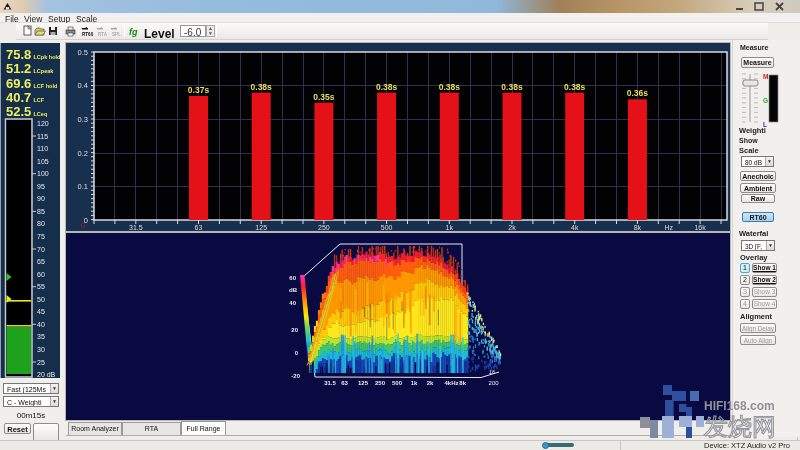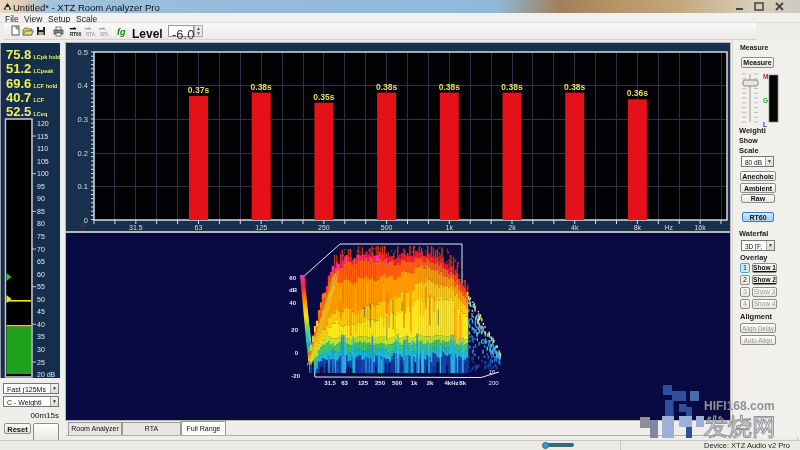--- a/index.html
+++ b/index.html
@@ -2,39 +2,38 @@
 <html><head><meta charset="utf-8"><style>
 * { margin:0; padding:0; box-sizing:border-box; }
 body { width:800px; height:450px; overflow:hidden; position:relative;
   font-family:"Liberation Sans",sans-serif; background:#efedea; }
 .titlebar { position:absolute; left:0; top:0; width:800px; height:13px;
   background:linear-gradient(90deg,#ead7be 0,#dccab2 3%,#a3c3e0 6%,#96bcdc 25%,#8fb8da 62%,#a08058 70%,#b69465 77%,#c3a87e 85%,#d8cdb9 94%,#cfc9bf 100%);
   font-size:9px; color:#111; }
 .titlebar .ttl { position:absolute; left:13px; top:1.5px; font-size:9.5px; }
 .menubar { position:absolute; left:0; top:13px; width:800px; height:10px; background:#f2f0ee;
   font-size:8.5px; color:#222; border-bottom:1px solid #e0dedd; }
-.toolbar { position:absolute; left:4px; top:23px; width:752px; height:17px;
+.toolbar { position:absolute; left:16px; top:23px; width:752px; height:17px;
   background:linear-gradient(#fbfaf9,#ebe9e7); border-bottom:1px solid #d4d2cf; }
 .tsep { position:absolute; top:3px; width:1px; height:11px; background:#c9c7c4; border-right:1px solid #fff; }
 .panel-bg { position:absolute; left:0; top:40px; width:800px; height:397px; background:#f0eeeb; }
 .btn { position:absolute; background:linear-gradient(#fdfdfc,#e8e6e3); border:1px solid #8e8d8a;
   border-radius:2px; font-size:7.5px; text-align:center; color:#111; }
 .combo { position:absolute; background:#fff; border:1px solid #777; font-size:7px; color:#111; white-space:nowrap; overflow:hidden; }
 .combo .arr { position:absolute; right:0; top:0; bottom:0; width:8px;
   background:linear-gradient(#f4f3f2,#dcdad7); border-left:1px solid #aaa; font-size:5px; text-align:center; line-height:9px; color:#333; }
 .lab { position:absolute; font-size:7.5px; font-weight:bold; color:#222; }
 svg text { font-family:"Liberation Sans",sans-serif; }
 </style></head><body>
 
 <div class="titlebar">
  <svg width="11" height="11" style="position:absolute;left:2px;top:1px">
       <path d="M1.5 8.5 L5.5 2 L9.5 8.5 Z" fill="#1a1a1a"></path>
       <rect x="3.8" y="6.2" width="3.4" height="2.3" fill="#f5f5f5"></rect>
     </svg>
- <span class="ttl">Untitled* - XTZ Room Analyzer Pro</span>
  <svg width="60" height="11" style="position:absolute;right:8px;top:1px">
   <rect x="4" y="7" width="7" height="2" fill="#444"></rect>
   <rect x="23" y="2" width="8" height="7" fill="none" stroke="#444" stroke-width="1.5"></rect>
   <path d="M44 2 L51 9 M51 2 L44 9" stroke="#444" stroke-width="1.8"></path>
  </svg>
 </div>
 
 <div class="menubar">
  <span style="position:absolute;left:5px;top:1px">File</span>
  <span style="position:absolute;left:24px;top:1px">View</span>
@@ -76,21 +75,21 @@
       </g>
   <g>
         <text x="113" y="12" font-size="9" font-weight="bold" fill="#0a8a0a" font-style="italic">fg</text>
       </g>
  </svg>
  <div class="tsep" style="left:45px"></div>
  <div class="tsep" style="left:62px"></div>
  <div class="tsep" style="left:108px"></div>
  <div class="tsep" style="left:200px"></div>
  <span style="position:absolute;left:128px;top:4px;font-size:12px;font-weight:bold;color:#111">Level</span>
- <div style="position:absolute;left:164px;top:2px;width:26px;height:12px;background:#fff;border:1px solid #999;font-size:13px;color:#333;padding:1px 0 0 3px">-6.0</div>
+ <div style="position:absolute;left:164px;top:2px;width:26px;height:12px;background:#fff;border:1px solid #999;font-size:10px;color:#333;padding:1px 0 0 3px">-6.0</div>
  <div style="position:absolute;left:190px;top:2px;width:9px;height:12px;background:#eceae8;border:1px solid #aaa;font-size:5px;line-height:5px;text-align:center;color:#555">▲<br>▼</div>
 </div>
 
 <div class="panel-bg"></div>
 <div style="position:absolute;left:0;top:43px;width:3px;height:335px;background:#152e4c;border-left:1px solid #9aa0ac"></div>
 <div style="position:absolute;left:0;top:448px;width:800px;height:2px;background:#b4b0aa"></div>
 <div style="position:absolute;left:797px;top:40px;width:1px;height:408px;background:#c9c6c0"></div>
 <svg width="57" height="335" style="position:absolute;left:3px;top:43px">
     <rect x="0" y="0" width="57" height="335" fill="#152e4c"></rect>
     <text x="3" y="16" font-size="13" font-weight="bold" fill="#f0ef5e">75.8</text>
@@ -1539,21 +1538,21 @@
 <div style="position:absolute;left:65px;top:232px;width:666px;height:189px;border:1px solid #b8b6b2;pointer-events:none"></div>
 
 <div class="combo" style="left:3px;top:383px;width:56px;height:11px">
     <span style="position:absolute;left:3px;top:1.5px">Fast (125Ms</span>
     <span class="arr">▼</span>
   </div>
 <div class="combo" style="left:3px;top:396px;width:56px;height:11px">
     <span style="position:absolute;left:3px;top:1.5px">C - Weighti</span>
     <span class="arr">▼</span>
   </div>
-<div style="position:absolute;left:3px;top:411px;width:56px;text-align:right;font-size:8px;color:#111">00m15s</div>
+<div style="position:absolute;left:3px;top:411px;width:56px;text-align:center;font-size:8px;color:#111">00m15s</div>
 <div class="btn" style="left:4px;top:423px;width:27px;height:11px;padding-top:1px;font-weight:bold">Reset</div>
 <div class="btn" style="left:33px;top:423px;width:26px;height:11px;padding-top:17px;font-weight:bold">Pause</div>
 
 <div style="position:absolute;left:68px;top:422px;width:54px;height:13px;background:#e8e6e2;border:1px solid #999;border-bottom:none;font-size:7px;text-align:center;padding-top:2px;color:#111">Room Analyzer</div>
 <div style="position:absolute;left:122px;top:422px;width:59px;height:13px;background:#e8e6e2;border:1px solid #999;border-bottom:none;font-size:7px;text-align:center;padding-top:2px;color:#111">RTA</div>
 <div style="position:absolute;left:181px;top:421px;width:45px;height:14px;background:#fdfdfc;border:1px solid #999;border-bottom:none;font-size:7px;text-align:center;padding-top:3px;color:#111">Full Range</div>
 <div style="position:absolute;left:66px;top:435px;width:665px;height:1px;background:#b0aeaa"></div>
 
 <div style="position:absolute;left:732px;top:40px;width:68px;height:397px;background:#f2f0ed;border-left:1px solid #d8d6d2"></div>
 <div class="lab" style="left:740px;top:44px;font-size:7px">Measure</div>

